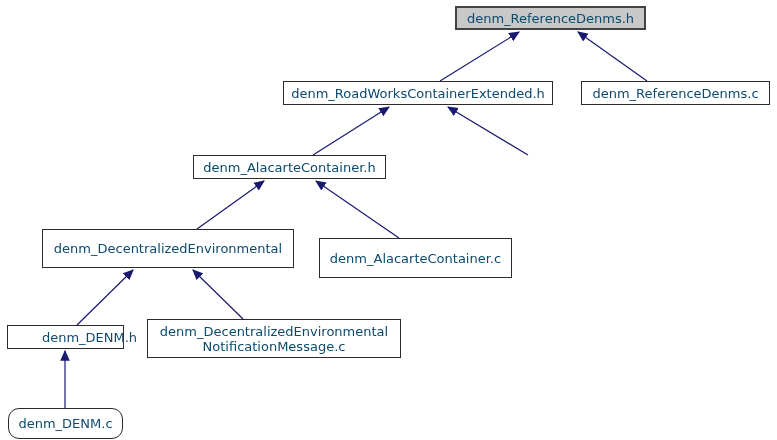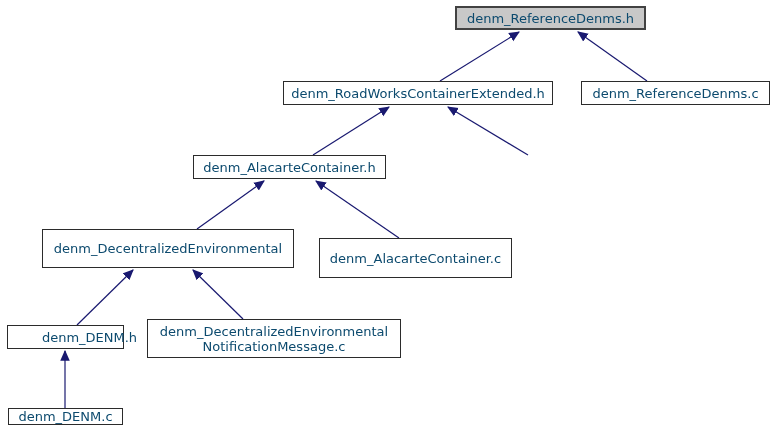--- a/index.html
+++ b/index.html
@@ -98,17 +98,17 @@
 
   <div class="node" style="left:7px; top:325px; width:117px; height:24px;padding-left:48px;">
     <span class="ln">denm_DENM.h</span>
   </div>
 
   <div class="node" style="left:147px; top:319px; width:254px; height:39px;">
     <span class="ln">denm_DecentralizedEnvironmental</span>
     <span class="ln">NotificationMessage.c</span>
   </div>
 
-  <div class="node" style="left:8px; top:408px; width:115px; height:17px;">
+  <div class="node" style="left:8px; top:408px; width:115px; height:31px;border-radius:11px;">
     <span class="ln">denm_DENM.c</span>
   </div>
 
 </div>
 
 </body></html>

